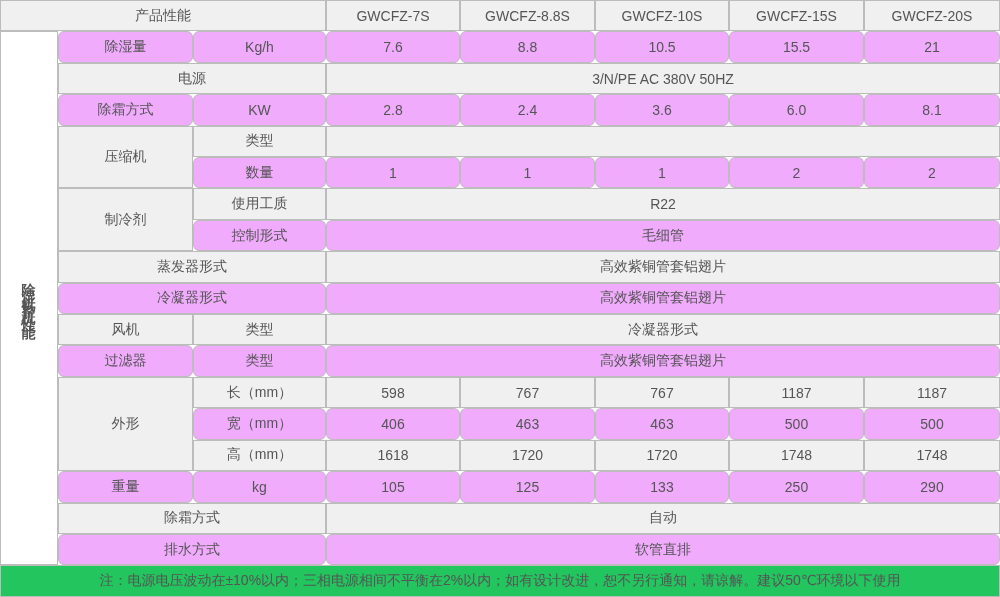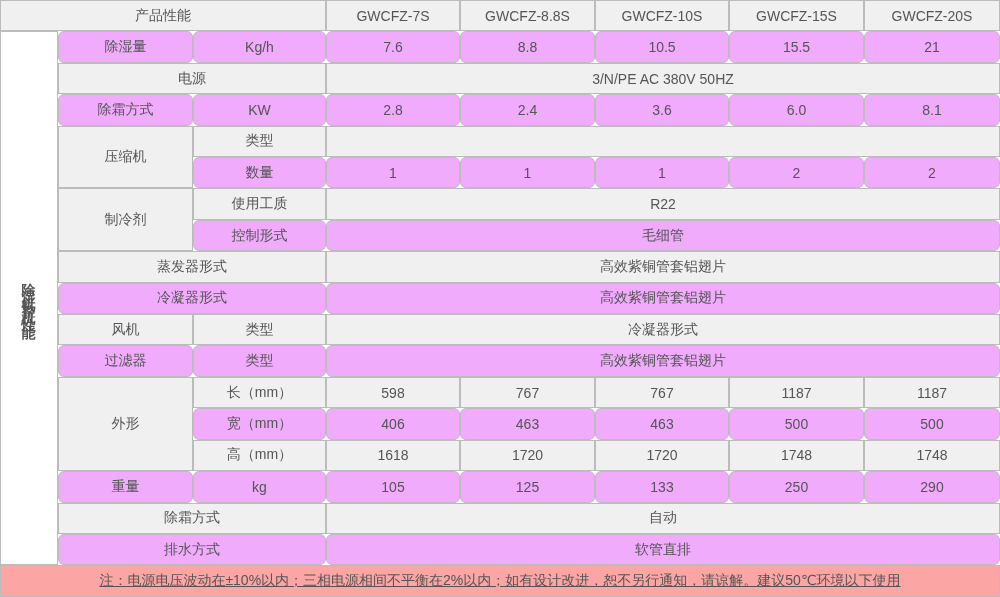--- a/index.html
+++ b/index.html
@@ -26,23 +26,22 @@
     display:inline-block;
     writing-mode:vertical-lr;
     text-orientation:upright;
     letter-spacing:7px;
     font-weight:bold;
     color:#555555;
   }
   td.foot{
     text-align:left;
     padding-left:8px;
-    background:#fca5a5;
+    background:#22c55e;
     white-space:nowrap;
-    text-decoration:underline;
   }
 </style>
 </head>
 <body>
 
 <div class="spec-wrap">
 <table class="spec">
   <colgroup>
     <col style="width:58px">
         <col style="width:135px">

